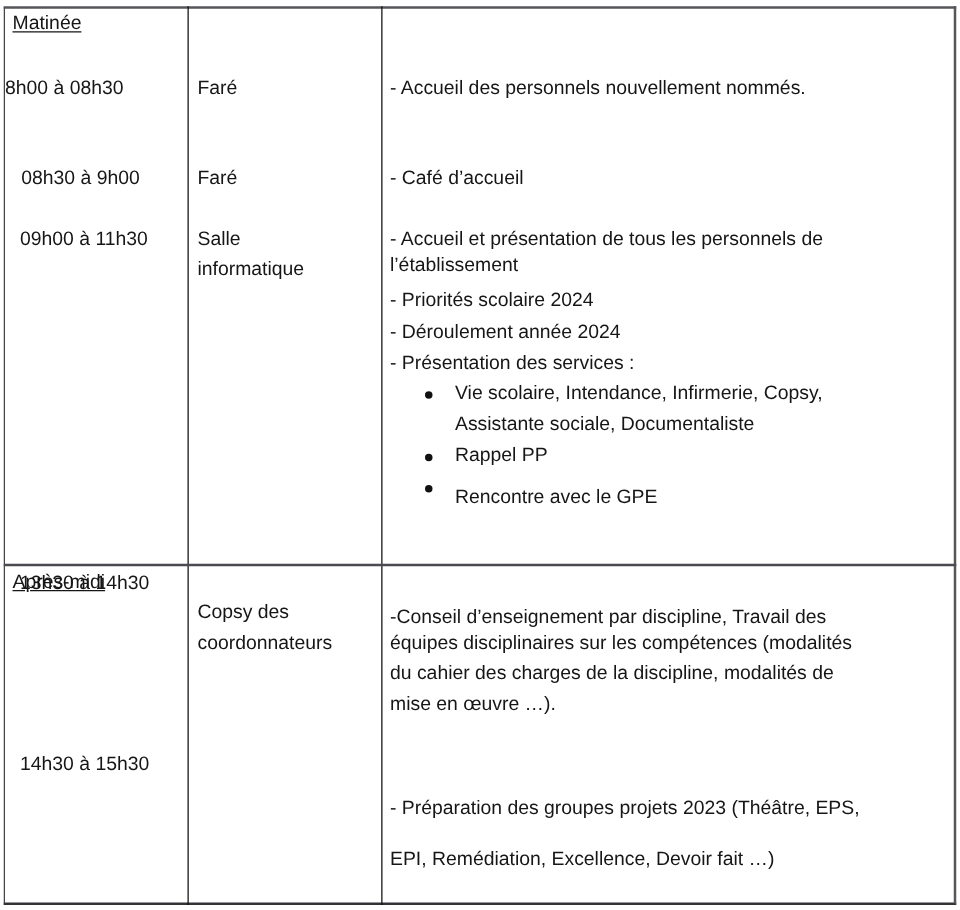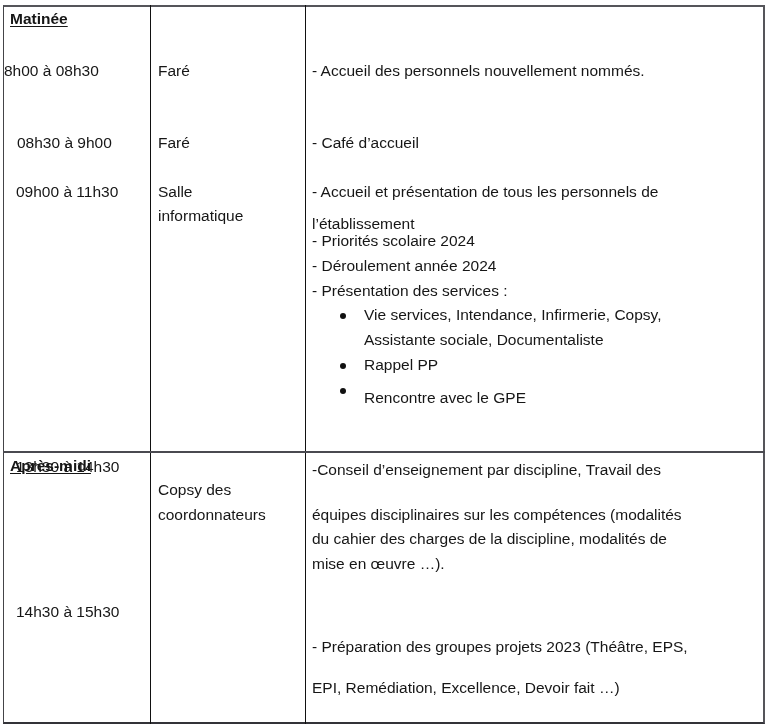--- a/index.html
+++ b/index.html
@@ -42,21 +42,21 @@
     background: #4a4a50;
   }
   .txt {
     position: absolute;
     font-size: 15.5px;
     line-height: 24.5px;
     white-space: nowrap;
     color: #161616;
   }
   .section {
-    font-weight: bold;
+    font-weight: normal;
     text-decoration: underline;
     text-underline-offset: 2px;
   }
   .bullet {
     position: absolute;
     width: 6px;
     height: 6px;
     border-radius: 50%;
     background: #111;
   }
@@ -84,29 +84,29 @@
       <span class="txt" style="left:158px; top:131px">Faré</span>
       <span class="txt" style="left:312px; top:131px">- Café d’accueil</span>
     </div>
 
     <div>
       <span class="txt" style="left:16px; top:180px">09h00 à 11h30</span>
       <span class="txt" style="left:158px; top:180px">Salle</span>
       <span class="txt" style="left:158px; top:204px">informatique</span>
 
       <span class="txt" style="left:312px; top:180px">- Accueil et présentation de tous les personnels de</span>
-      <span class="txt" style="left:312px; top:212px">l’établissement</span>
+      <span class="txt" style="left:312px; top:201px">l’établissement</span>
       <span class="txt" style="left:312px; top:229px">- Priorités scolaire 2024</span>
       <span class="txt" style="left:312px; top:254px">- Déroulement année 2024</span>
       <span class="txt" style="left:312px; top:279px">- Présentation des services :</span>
 
       <div>
         <div>
           <span class="bullet" style="left:340px; top:313px"></span>
-          <span class="txt" style="left:364px; top:303px">Vie services, Intendance, Infirmerie, Copsy,</span>
+          <span class="txt" style="left:364px; top:303px">Vie scolaire, Intendance, Infirmerie, Copsy,</span>
           <span class="txt" style="left:364px; top:328px">Assistante sociale, Documentaliste</span>
         </div>
         <div>
           <span class="bullet" style="left:340px; top:363px"></span>
           <span class="txt" style="left:364px; top:353px">Rappel PP</span>
         </div>
         <div>
           <span class="bullet" style="left:340px; top:388px"></span>
           <span class="txt" style="left:364px; top:386px">Rencontre avec le GPE</span>
         </div>
@@ -115,21 +115,21 @@
   </div>
 
   <div>
     <span class="txt section" style="left:10px; top:454px">Après-midi</span>
 
     <div>
       <span class="txt" style="left:16px; top:455px">13h30 à 14h30</span>
       <span class="txt" style="left:158px; top:478px">Copsy des</span>
       <span class="txt" style="left:158px; top:503px">coordonnateurs</span>
 
-      <span class="txt" style="left:312px; top:458px">-Conseil d’enseignement par discipline, Travail des</span>
+      <span class="txt" style="left:312px; top:482px">-Conseil d’enseignement par discipline, Travail des</span>
       <span class="txt" style="left:312px; top:503px">équipes disciplinaires sur les compétences (modalités</span>
       <span class="txt" style="left:312px; top:527px">du cahier des charges de la discipline, modalités de</span>
       <span class="txt" style="left:312px; top:552px">mise en œuvre …).</span>
     </div>
 
     <div>
       <span class="txt" style="left:16px; top:600px">14h30 à 15h30</span>
       <span class="txt" style="left:312px; top:635px">- Préparation des groupes projets 2023 (Théâtre, EPS,</span>
       <span class="txt" style="left:312px; top:676px">EPI, Remédiation, Excellence, Devoir fait …)</span>
     </div>

